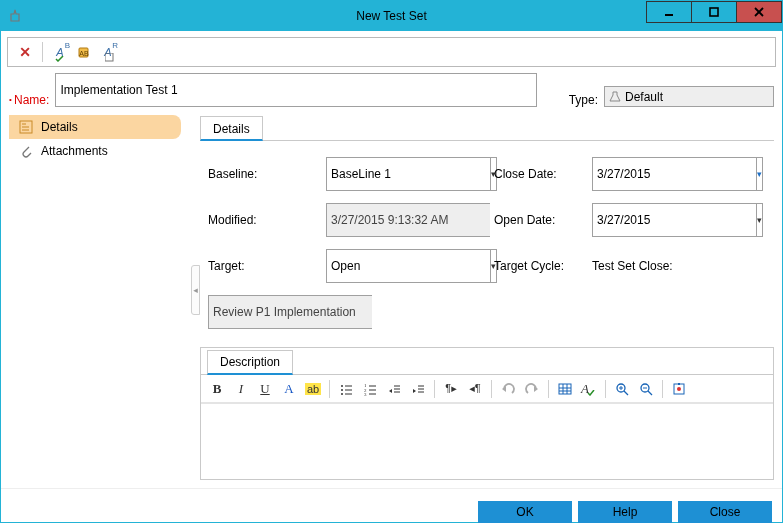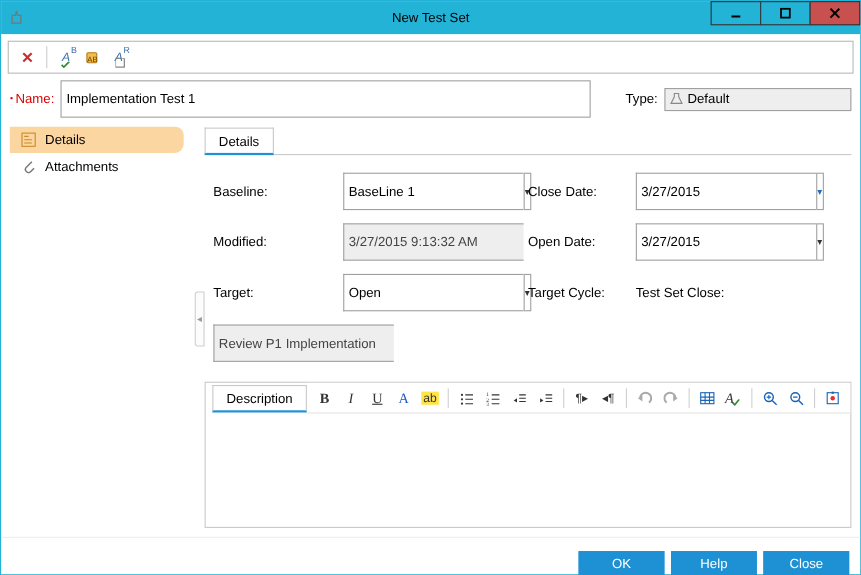--- a/index.html
+++ b/index.html
@@ -10,50 +10,50 @@
   .titlebar .title { color:#000; font-size:12px; }
   .titlebar .sys-icon { position:absolute; left:6px; top:6px; width:16px; height:16px; display:flex; align-items:center; justify-content:center; color:#555; }
   .win-controls { position:absolute; right:0; top:0; height:22px; display:flex; }
   .win-btn { width:46px; height:22px; border:1px solid #333; display:flex; align-items:center; justify-content:center; font-size:12px; margin-left:-1px; background:#23b3d6;}
   .win-close { background:#c8504f; color:#000; font-weight:bold; }
   .toolbar-wrap { padding:6px 6px 4px 6px; }
   .toolbar { height:30px; border:1px solid #b9b9b9; display:flex; align-items:center; padding:0 6px; gap:2px; background:#fff; }
   .tbtn { width:22px; height:22px; display:flex; align-items:center; justify-content:center; font-size:11px; color:#3b6fa8; position:relative; }
   .tbtn .sup { position:absolute; top:0px; right:1px; font-size:8px; color:#3b6fa8; }
   .sep { width:1px; height:20px; background:#ccc; margin:0 4px; }
-  .namebar { padding:2px 8px 8px 8px; display:flex; align-items:center; gap:6px; }
+  .namebar { padding:2px 8px 8px 8px; display:flex; align-items:flex-end; gap:6px; }
   .lbl-req { color:#d00; }
   .lbl-req::before { content:"• "; color:#d00; font-size:8px; position:relative; top:-2px; }
   input[type=text] { border:1px solid #a0a0a0; height:21px; padding:16px 4px; font:inherit; }
   .type-display { border:1px solid #a0a0a0; height:21px; padding:2px 4px; background:#eee; display:flex; align-items:center; gap:4px; flex:1; }
   .main { flex:1; display:flex; padding:0 8px 8px 8px; gap:19px; overflow:hidden; }
   .sidebar { width:172px; display:flex; flex-direction:column; }
   .side-item { height:24px; display:flex; align-items:center; gap:8px; padding:0 10px; font-size:12px; }
   .side-active { background:#fbd6a1; border-top-right-radius:8px; border-bottom-right-radius:8px; }
   .body { flex:1; display:flex; flex-direction:column; position:relative; }
   .tabstrip { height:26px; display:flex; align-items:flex-end; border-bottom:1px solid #c9c9c9; }
   .tab { padding:5px 12px 4px; border:1px solid #c9c9c9; border-bottom:1px solid #fff; background:#fff; position:relative; top:1px; font-size:12px; }
   .tab.active { border-bottom:2px solid #1e90d4; padding-bottom:3px;}
   .formarea { padding:16px 8px 8px 8px; }
   .form-grid { display:grid; grid-template-columns: 100px 150px 80px 120px; column-gap:18px; row-gap:12px; align-items:center; }
   .combo { display:flex; }
   .combo input { flex:1; border-right:none; }
   .combo .cbtn { width:18px; border:1px solid #a0a0a0; display:flex; align-items:center; justify-content:center; background:#fff; font-size:9px; color:#333; }
   .readonly input { background:#eee; color:#444; }
   .collapse-handle { position:absolute; left:-9px; top:150px; width:9px; height:50px; border:1px solid #cfcfcf; border-radius:3px 0 0 3px; background:#fcfcfc; display:flex; align-items:center; justify-content:center; font-size:9px; color:#999; }
-  .desc-section { margin-top:10px; border:1px solid #c9c9c9; flex:1; display:flex; }
+  .desc-section { margin-top:10px; border:1px solid #c9c9c9; flex:1; display:flex; flex-direction:column; }
   .desc-tabstrip { height:26px; display:flex; align-items:flex-end; padding-left:6px;}
   .desc-tab { padding:4px 12px 4px; border:1px solid #c9c9c9; border-bottom:2px solid #1e90d4; background:#fff; font-size:12px; position:relative; top:1px; }
   .desc-divider {height:1px; background:#c9c9c9;}
   .rte-toolbar { height:28px; display:flex; align-items:center; padding:2px 6px; gap:4px; border-bottom:1px solid #e4e4e4; background:#fff; flex-wrap:nowrap; }
   .rbtn { min-width:20px; height:22px; display:flex; align-items:center; justify-content:center; font-size:13px; color:#333; font-family: "Times New Roman", serif; }
   .rsep { width:1px; height:18px; background:#d0d0d0; margin:0 2px; }
   .rte-area { flex:1; border-top:1px solid #e4e4e4; background:#fff; }
   .footer { height:34px; display:flex; align-items:center; justify-content:flex-end; padding:0 10px; gap:6px; border-top:1px solid #eee; }
-  .dlg-btn { width:78px; height:22px; background:#1e90d4; color:#ffffff; border:1px solid #1e90d4; font:inherit;margin-top:12px; }
+  .dlg-btn { width:94px; height:22px; background:#1e90d4; color:#000000; border:1px solid #1e90d4; font:inherit;margin-top:12px; }
   svg { display:block; }
 </style>
 </head>
 <body>
 
 <div class="window">
 
   <div class="titlebar">
     <span class="sys-icon">
       <svg width="14" height="14" viewBox="0 0 14 14">

